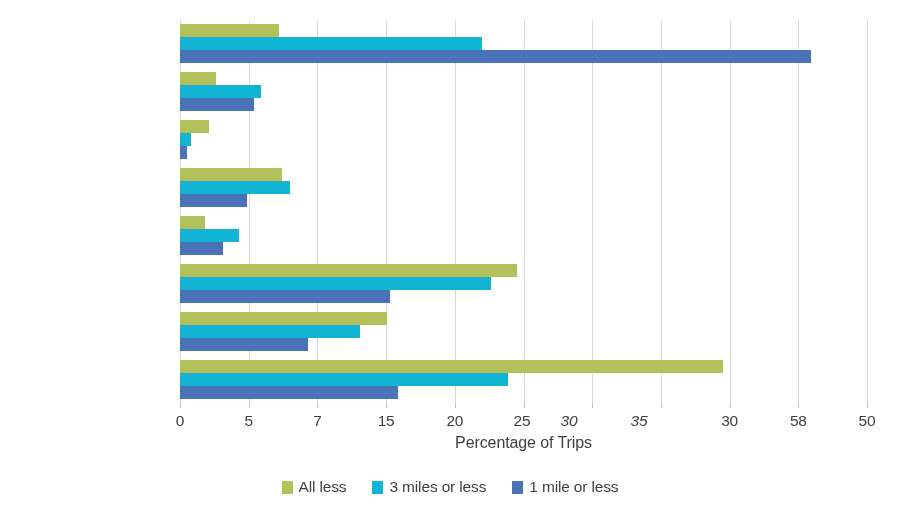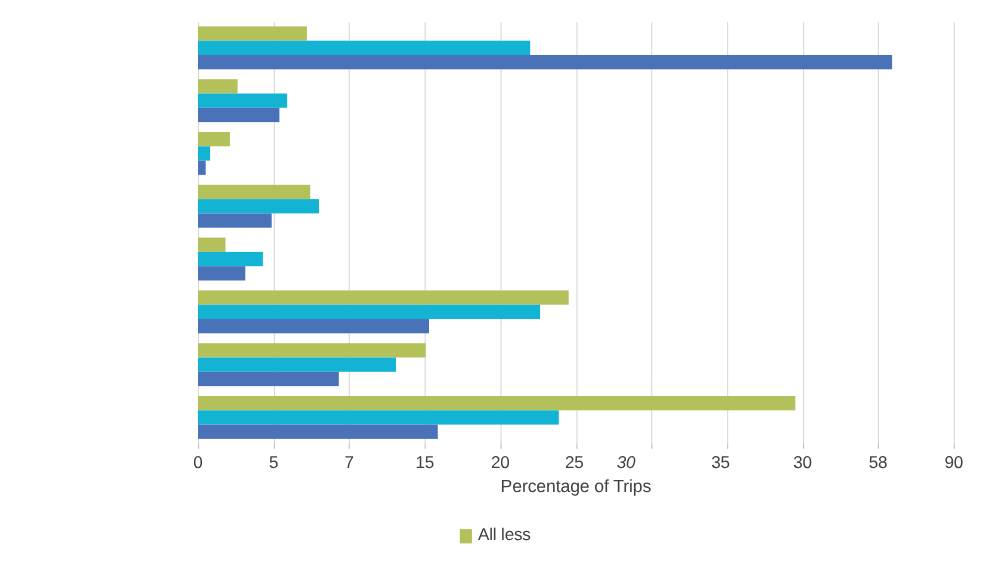--- a/index.html
+++ b/index.html
@@ -136,30 +136,30 @@
       <div class="tick-mark" style="left: 274.8px;"></div>
       <div class="xtick-label" style="left: 274.8px;">20</div>
       <div class="gridline" style="left: 343.5px;"></div>
       <div class="tick-mark" style="left: 343.5px;"></div>
       <div class="xtick-label" style="left: 342px;">25</div>
       <div class="gridline" style="left: 412.2px;"></div>
       <div class="tick-mark" style="left: 412.2px;"></div>
       <div class="xtick-label" style="left: 389px; font-style: italic;">30</div>
       <div class="gridline" style="left: 480.9px;"></div>
       <div class="tick-mark" style="left: 480.9px;"></div>
-      <div class="xtick-label" style="left: 475px;">35</div>
+      <div class="xtick-label" style="left: 459px; font-style: italic;">35</div>
       <div class="gridline" style="left: 549.6px;"></div>
       <div class="tick-mark" style="left: 549.6px;"></div>
       <div class="xtick-label" style="left: 549.6px;">30</div>
       <div class="gridline" style="left: 618.3px;"></div>
       <div class="tick-mark" style="left: 618.3px;"></div>
       <div class="xtick-label" style="left: 618.3px;">58</div>
       <div class="gridline" style="left: 687px;"></div>
       <div class="tick-mark" style="left: 687px;"></div>
-      <div class="xtick-label" style="left: 687px;">90</div>
+      <div class="xtick-label" style="left: 687px;">50</div>
       <div class="cat-row" style="top: 0px; height: 47.875px;">
         <div class="bar s0" title="All trips — Walk: 7.2" style="top: 4.4375px; width: 98.928px; background: rgb(180, 192, 90);"></div>
         <div class="bar s1" title="3 miles or less — Walk: 22" style="top: 17.4375px; width: 302.28px; background: rgb(19, 179, 212);"></div>
         <div class="bar s2" title="1 mile or less — Walk: 45.9" style="top: 30.4375px; width: 630.666px; background: rgb(74, 114, 184);"></div>
       </div>
       <div class="cat-row" style="top: 47.875px; height: 47.875px;">
         <div class="bar s0" title="All trips — Bicycle: 2.6" style="top: 4.4375px; width: 35.724px; background: rgb(180, 192, 90);"></div>
         <div class="bar s1" title="3 miles or less — Bicycle: 5.9" style="top: 17.4375px; width: 81.066px; background: rgb(19, 179, 212);"></div>
         <div class="bar s2" title="1 mile or less — Bicycle: 5.4" style="top: 30.4375px; width: 74.196px; background: rgb(74, 114, 184);"></div>
       </div>
@@ -195,15 +195,23 @@
       </div>
     </div>
 
   <div id="x-axis-title">Percentage of Trips</div>
 
   <div id="legend">
       <div class="legend-item">
         <span class="legend-swatch" style="background: rgb(180, 192, 90);"></span>
         <span>All less</span>
       </div>
+      <div class="legend-item">
+        <span class="legend-swatch" style="background: rgb(19, 179, 212);"></span>
+        <span>3 miles or less</span>
+      </div>
+      <div class="legend-item">
+        <span class="legend-swatch" style="background: rgb(74, 114, 184);"></span>
+        <span>1 mile or less</span>
+      </div>
     </div>
 
 </div>
 
 </body></html>

